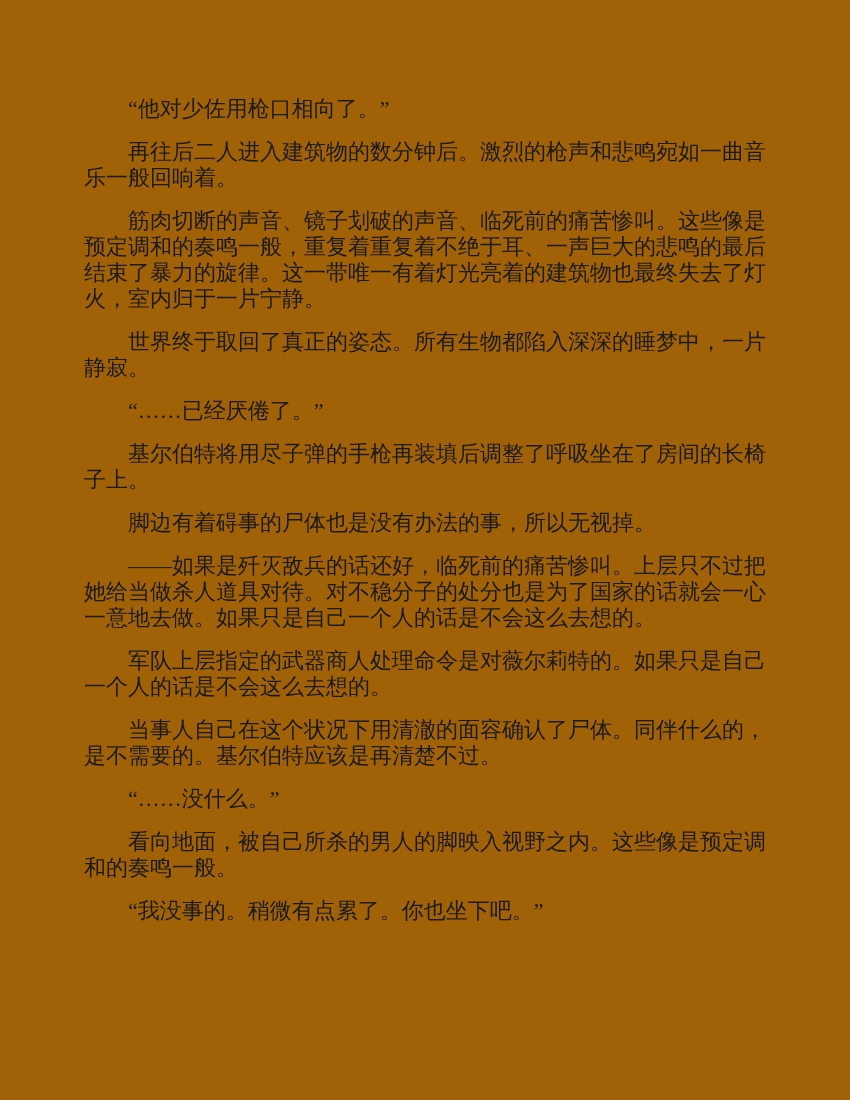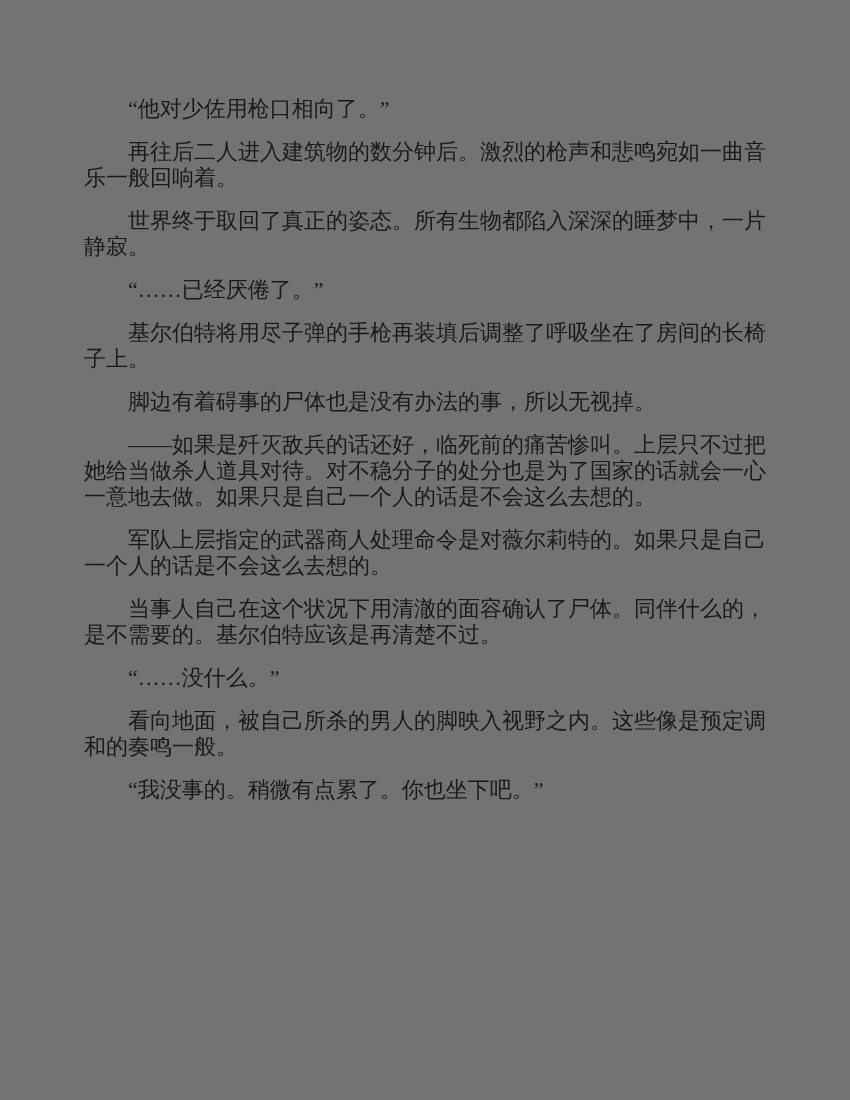--- a/index.html
+++ b/index.html
@@ -5,21 +5,21 @@
   html, body {
     margin: 0;
     padding: 0;
     background: #ffffff;
   }
   .page {
     position: relative;
     width: 850px;
     height: 1100px;
     margin: 0 auto;
-    background: #737373;
+    background: #a16207;
     overflow: hidden;
     box-sizing: border-box;
     padding: 96px 84px 0 84px;
   }
   .text-body {
     font-family: "Liberation Serif", "DejaVu Serif", serif;
     font-size: 22px;
     line-height: 26px;
     color: #1a1a1a;
     text-align: justify;
@@ -32,20 +32,21 @@
     overflow-wrap: break-word;
   }
 </style>
 </head>
 <body>
 
 <div class="page">
   <div class="text-body">
     <p>“他对少佐用枪口相向了。”</p>
     <p>再往后二人进入建筑物的数分钟后。激烈的枪声和悲鸣宛如一曲音乐一般回响着。</p>
+    <p>筋肉切断的声音、镜子划破的声音、临死前的痛苦惨叫。这些像是预定调和的奏鸣一般，重复着重复着不绝于耳、一声巨大的悲鸣的最后结束了暴力的旋律。这一带唯一有着灯光亮着的建筑物也最终失去了灯火，室内归于一片宁静。</p>
     <p>世界终于取回了真正的姿态。所有生物都陷入深深的睡梦中，一片静寂。</p>
     <p>“……已经厌倦了。”</p>
     <p>基尔伯特将用尽子弹的手枪再装填后调整了呼吸坐在了房间的长椅子上。</p>
     <p>脚边有着碍事的尸体也是没有办法的事，所以无视掉。</p>
     <p>——如果是歼灭敌兵的话还好，临死前的痛苦惨叫。上层只不过把她给当做杀人道具对待。对不稳分子的处分也是为了国家的话就会一心一意地去做。如果只是自己一个人的话是不会这么去想的。</p>
     <p>军队上层指定的武器商人处理命令是对薇尔莉特的。如果只是自己一个人的话是不会这么去想的。</p>
     <p>当事人自己在这个状况下用清澈的面容确认了尸体。同伴什么的，是不需要的。基尔伯特应该是再清楚不过。</p>
     <p>“……没什么。”</p>
     <p>看向地面，被自己所杀的男人的脚映入视野之内。这些像是预定调和的奏鸣一般。</p>
     <p>“我没事的。稍微有点累了。你也坐下吧。”</p>

